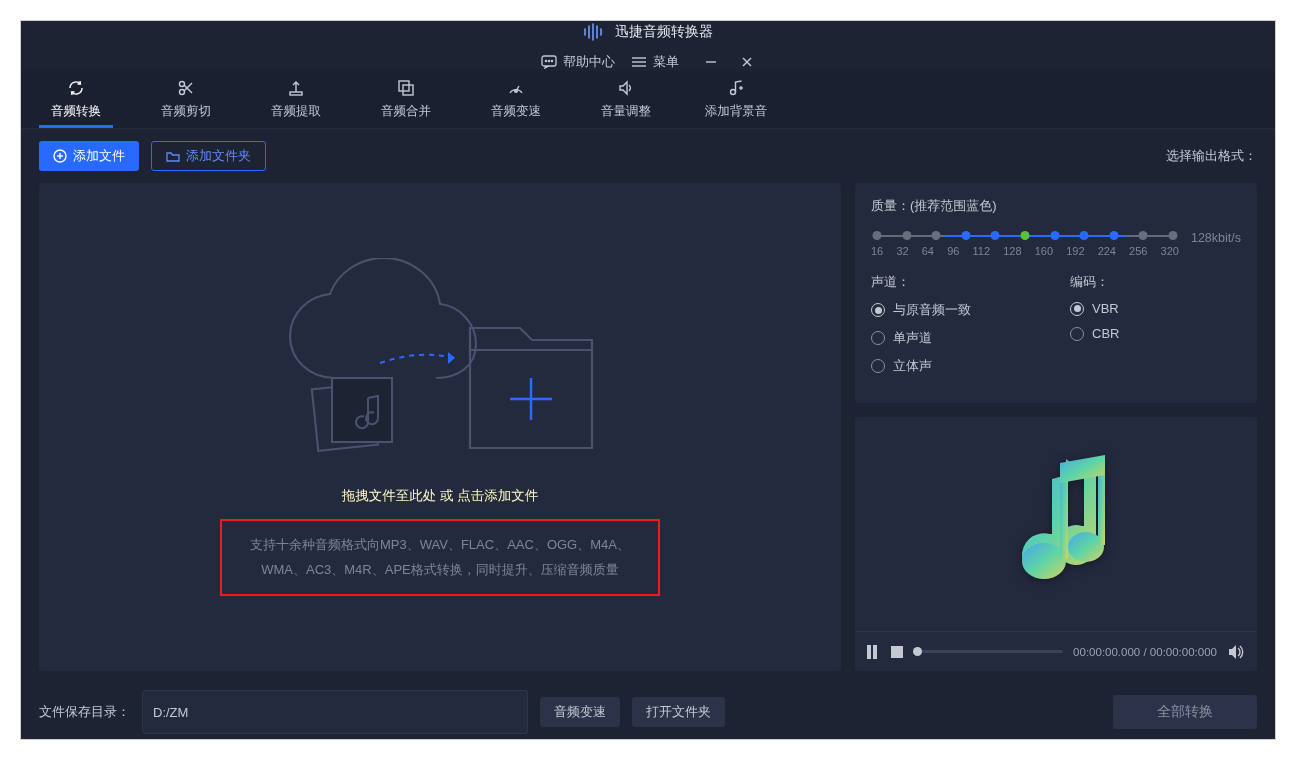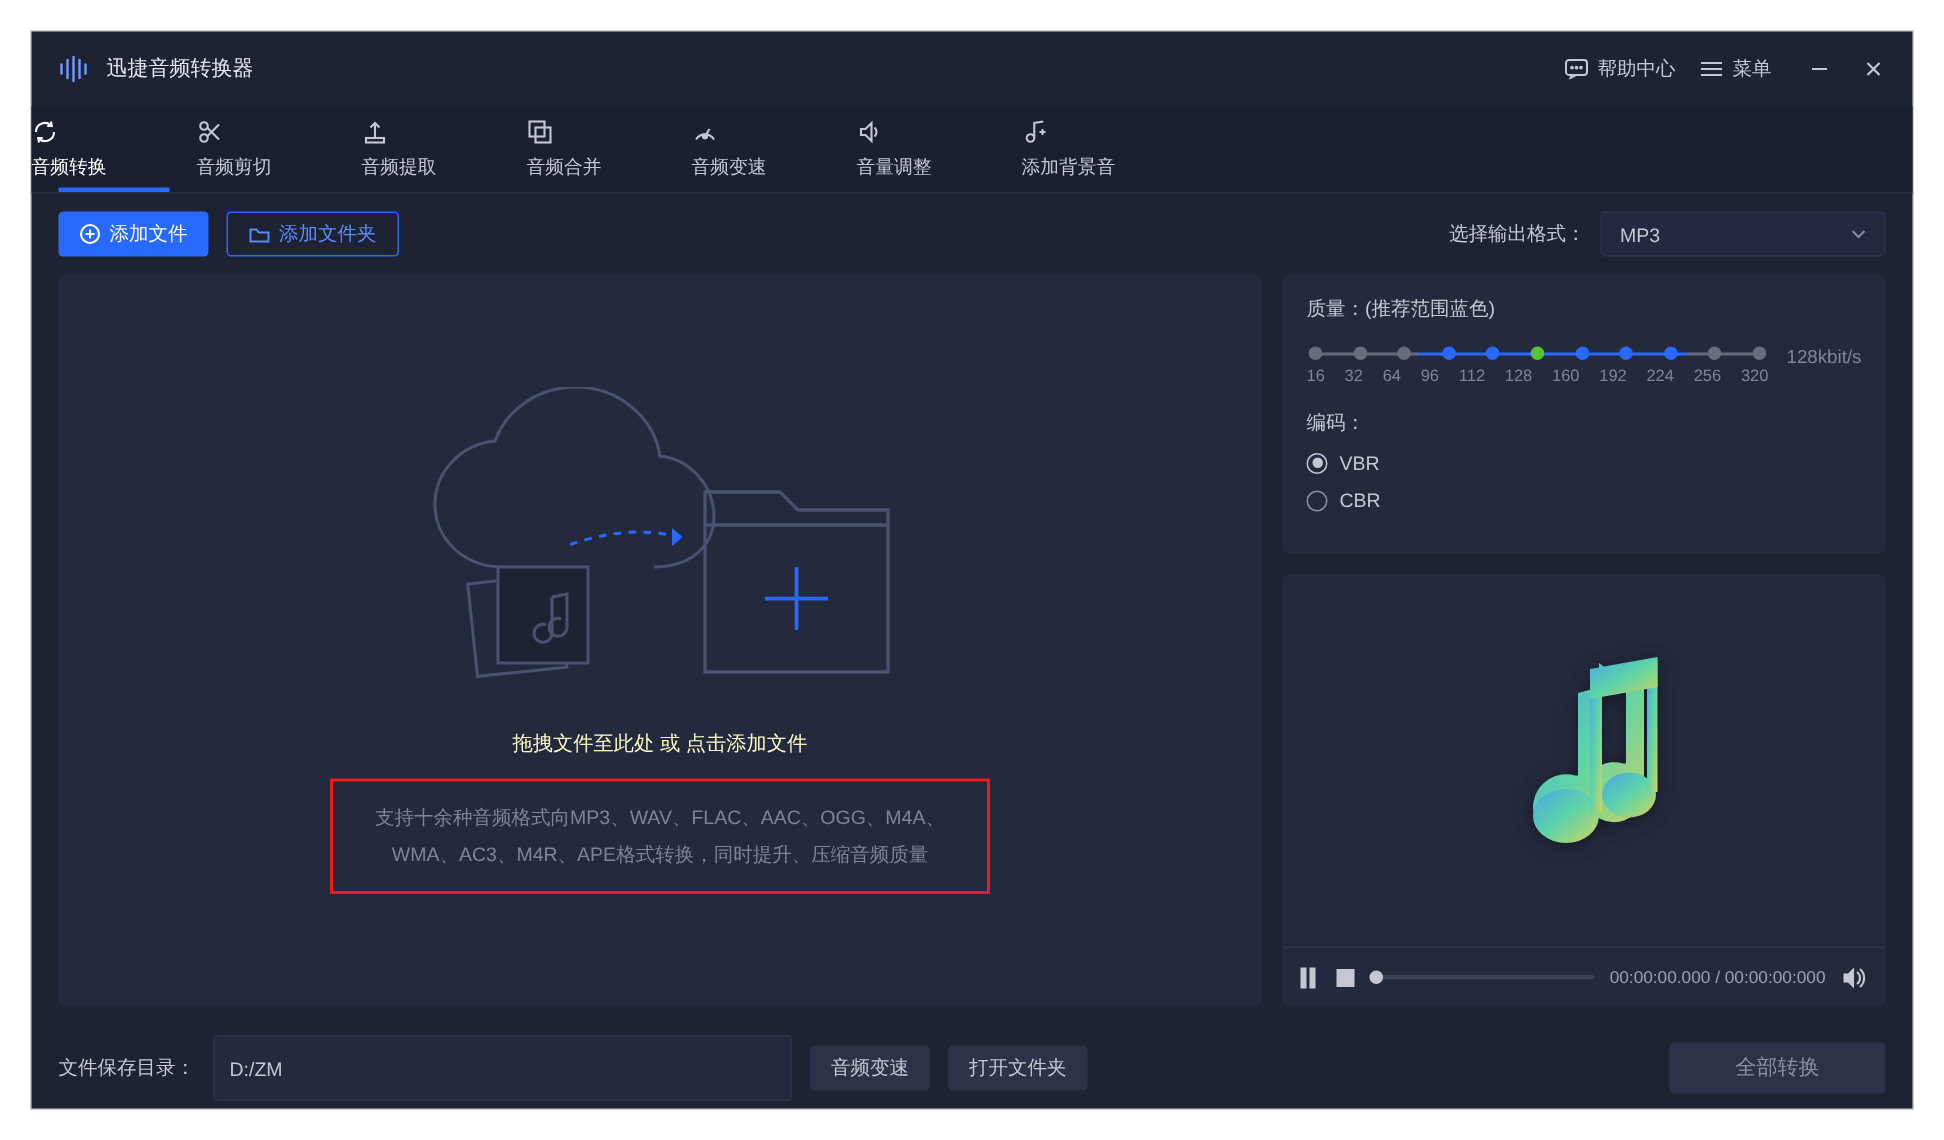--- a/index.html
+++ b/index.html
@@ -20,40 +20,41 @@
   display: flex;
   flex-direction: column;
   position: relative;
 }
 .title-bar {
   height: 50px;
   display: flex;
   align-items: center;
   padding: 0 18px;
   justify-content: space-between;
+  flex-direction: column;
 }
 .title-left { display: flex; align-items: center; gap: 10px; }
 .logo-icon { width: 22px; height: 22px; display: flex; align-items: center; justify-content: center; }
 .app-title { color: #e5e7ee; font-size: 14px; }
 .title-right { display: flex; align-items: center; gap: 16px; }
 .title-btn { display: flex; align-items: center; gap: 6px; color: #c5c8d3; cursor: pointer; font-size: 13px; }
 .win-controls { display: flex; align-items: center; gap: 20px; margin-left: 8px; }
 .win-ctrl { width: 16px; height: 16px; display: flex; align-items: center; justify-content: center; cursor: pointer; color: #c5c8d3; }
 
 .tab-bar {
   height: 58px;
   display: flex;
   border-bottom: 1px solid rgba(255,255,255,0.05);
   background: #1b2030;
 }
 .tab {
   width: 110px;
   display: flex;
   flex-direction: column;
-  align-items: flex-start;
+  align-items: center;
   justify-content: center;
   gap: 6px;
   cursor: pointer;
   color: #c5c8d3;
   position: relative;
 }
 .tab.active { color: #fff; }
 .tab.active::after {
   content: '';
   position: absolute;
@@ -397,26 +398,20 @@
       </button>
       <button class="btn btn-outline">
         <svg width="14" height="14" viewBox="0 0 14 14" stroke="#5b8cff" stroke-width="1.3" fill="none">
             <path d="M1 4h4l1.5 2H13v6H1z"></path>
           </svg>
         <span>添加文件夹</span>
       </button>
     </div>
     <div class="toolbar-right">
       <span>选择输出格式：</span>
-      <div class="select-format">
-        <span>MP3</span>
-        <svg width="10" height="6" viewBox="0 0 10 6">
-            <path d="M1 1l4 4 4-4" stroke="#8a90a4" stroke-width="1.3" fill="none"></path>
-          </svg>
-      </div>
     </div>
   </div>
 
   <div class="main-area">
     <div class="drop-zone">
       <div class="cloud-folder">
         <svg width="340" height="200" viewBox="0 0 340 200">
           <g fill="none" stroke="#4a5270" stroke-width="2">
             <path d="M65 120c-25 0-45-18-45-42 0-22 18-40 40-42 8-22 30-36 54-36 28 0 52 20 56 46 20 2 36 20 36 40 0 22-18 34-40 34"></path>
           </g>
@@ -476,20 +471,35 @@
               <span>224</span>
               <span>256</span>
               <span>320</span>
             </div>
           </div>
           <div class="kbit">128kbit/s</div>
         </div>
 
         <div class="settings-two-col">
           <div class="set-col">
+            <div class="set-title">声道：</div>
+            <div class="radio-row">
+              <span class="radio-circle checked"></span>
+              <span>与原音频一致</span>
+            </div>
+            <div class="radio-row">
+              <span class="radio-circle"></span>
+              <span>单声道</span>
+            </div>
+            <div class="radio-row">
+              <span class="radio-circle"></span>
+              <span>立体声</span>
+            </div>
+          </div>
+          <div class="set-col">
             <div class="set-title">编码：</div>
             <div class="radio-row">
               <span class="radio-circle checked"></span>
               <span>VBR</span>
             </div>
             <div class="radio-row">
               <span class="radio-circle"></span>
               <span>CBR</span>
             </div>
           </div>

